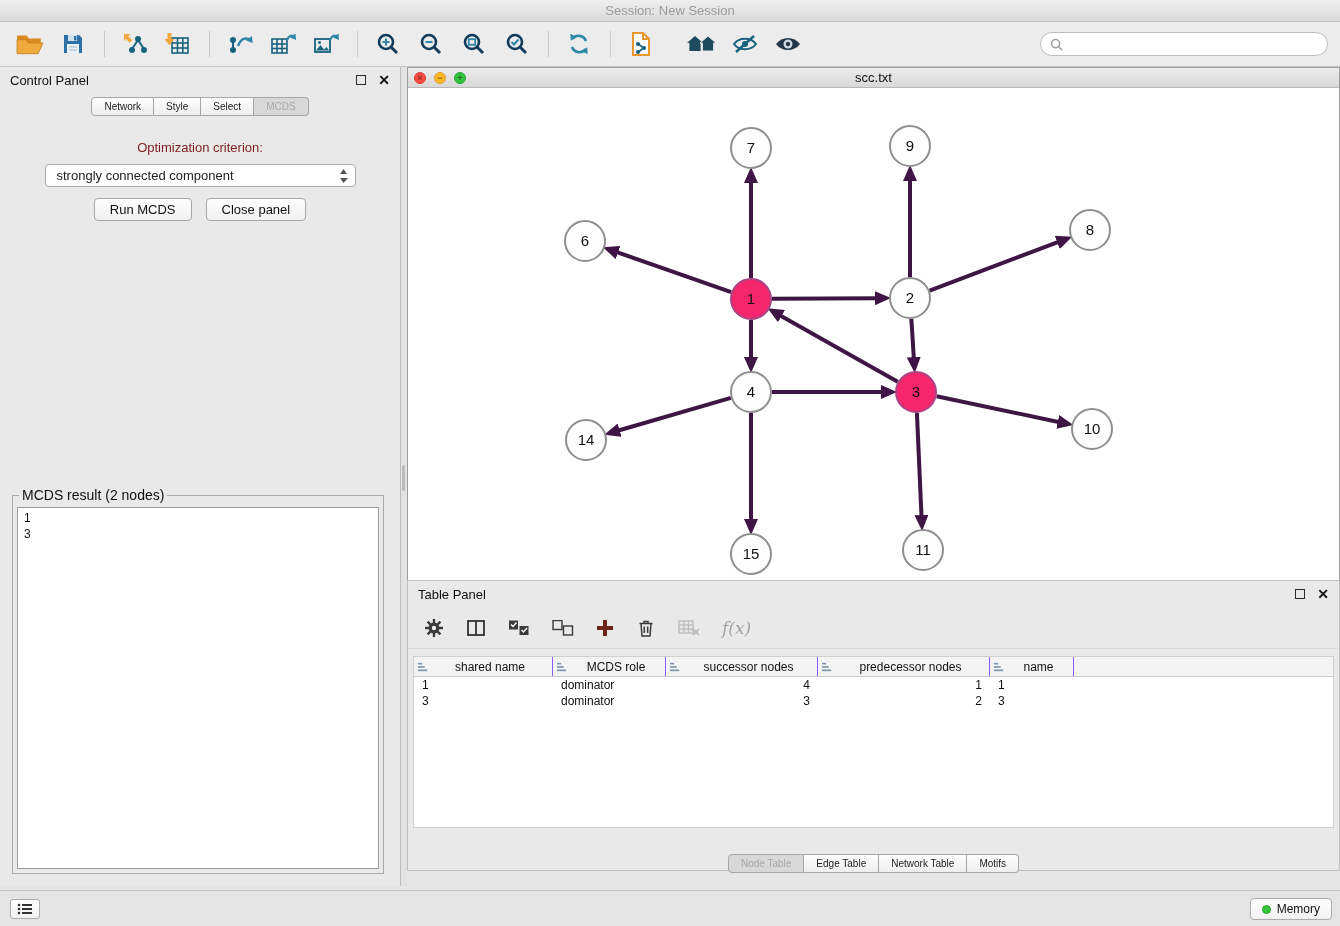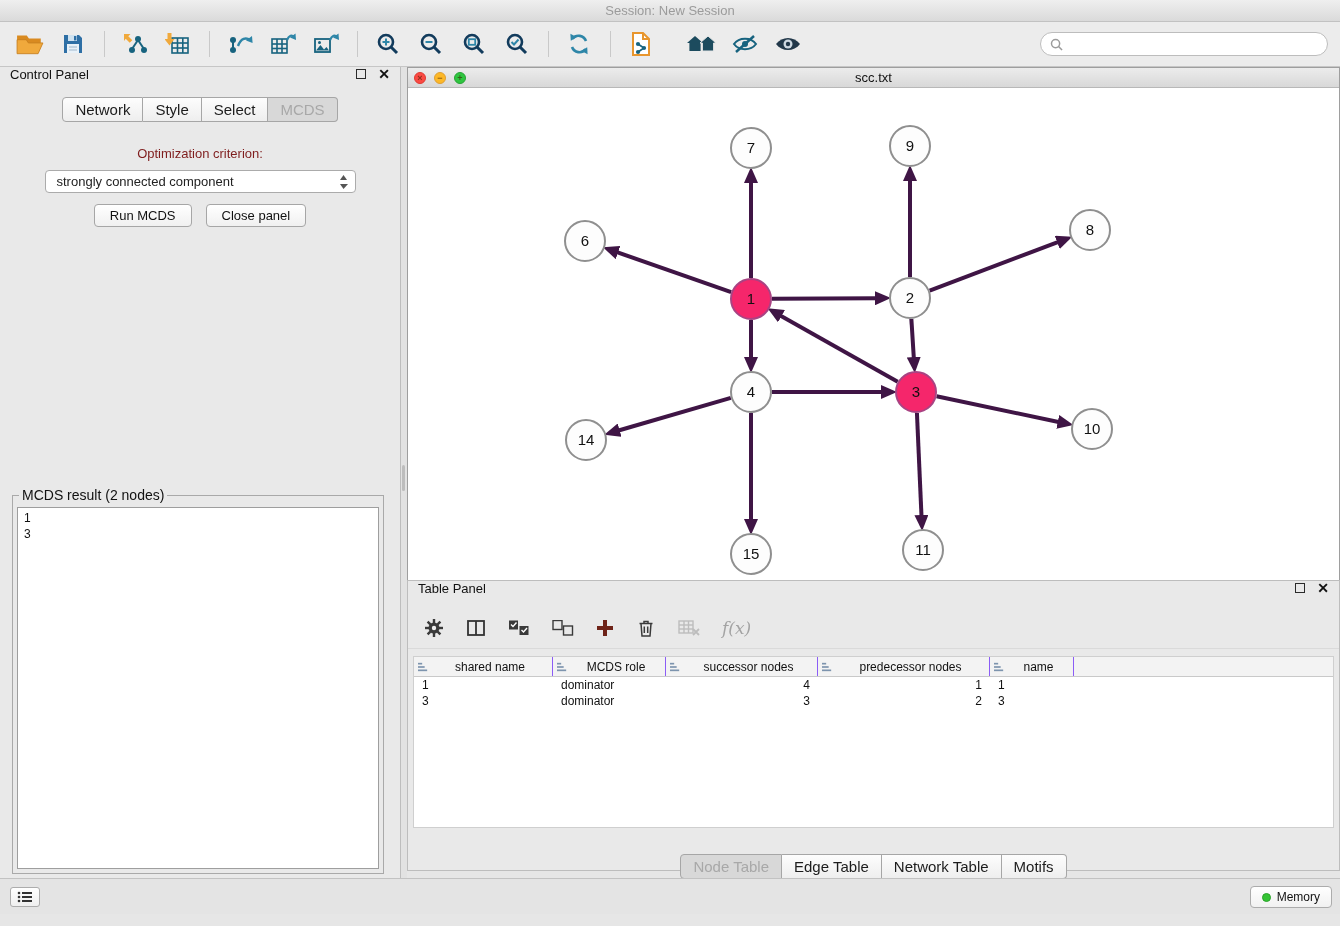--- a/index.html
+++ b/index.html
@@ -18,27 +18,27 @@
   .tbtn{ width:36px; height:36px; display:flex; align-items:center; justify-content:center; margin-right:7px; border-radius:4px;}
   .tsep{ width:1px; height:26px; background:#C9C9C9; margin:0 12px 0 6px;}
   .gap{ width:18px; }
   .search{ margin-left:auto; width:288px; height:24px; background:#fff; border:1px solid #BDBDBD;
     border-radius:12px; display:flex; align-items:center; padding:0 9px; gap:5px;}
   .search input{ border:none; outline:none; flex:1; font-size:12px; background:transparent; font-family:"Liberation Sans",sans-serif;}
 
   
   .control-panel{ position:absolute; top:67px; left:0; width:401px; height:819px;
     background:#E9E9E9; border-right:1px solid #BDBDBD;}
-  .panel-header{ height:26px; display:flex; align-items:flex-start; padding:0 10px; font-size:13px; color:#111;}
+  .panel-header{ height:26px; display:flex; align-items:center; padding:0 10px; font-size:13px; color:#111;}
   .hbtns{ margin-left:auto; display:flex; gap:12px; align-items:center;}
   .float-btn{ width:10px; height:10px; border:1.5px solid #2b2b2b; display:inline-block; background:transparent;}
   .close-btn{ font-size:14px; font-weight:bold; color:#111; line-height:1; cursor:default;}
   .cp-tabs{ display:flex; justify-content:center; margin-top:4px;}
   .seg-tab{ padding:3px 12px; background:linear-gradient(#FDFDFD,#EEEEEE); border:1px solid #A6A6A6;
-    border-left:none; font-size:15px; color:#1c1c1c; white-space:nowrap;}
+    border-left:none; font-size:10px; color:#1c1c1c; white-space:nowrap;}
   .seg-tab:first-child{ border-left:1px solid #A6A6A6; border-radius:4px 0 0 4px;}
   .seg-tab:last-child{ border-radius:0 4px 4px 0;}
   .seg-tab.disabled{ background:#D8D8D8; color:#A8A8A8;}
   .opt-label{ text-align:center; margin-top:24px; font-size:13px; color:#7f1d1d;}
   .criterion{ width:311px; height:23px; margin:9px auto 0; background:#fff; border:1px solid #ABABAB;
     border-radius:4px; display:flex; align-items:center; padding:0 7px 0 11px; font-size:13px;}
   .criterion .spin{ margin-left:auto; display:flex; align-items:center;}
   .cp-buttons{ display:flex; justify-content:center; gap:14px; margin-top:11px;}
   .cp-btn{ padding:3px 15px; background:linear-gradient(#FFFFFF,#F0F0F0); border:1px solid #A6A6A6;
     border-radius:4px; font-size:13px; color:#111;}
@@ -80,21 +80,21 @@
   .th{ display:flex; align-items:center; justify-content:center; gap:4px; font-size:12px; color:#111;
     border-right:1px solid #8b5cf6; position:relative; padding-left:14px;}
   .th .sorticon{ position:absolute; left:4px; top:5px;}
   .th.filler{ flex:1; border-right:none; padding:0;}
   .tbody{ background:#fff;}
   .tr{ display:flex; height:16px;}
   .td{ font-size:12px; padding:0 8px; line-height:16px; color:#111; overflow:hidden;}
   .tp-tabs{ display:flex; justify-content:center; margin-top:26px;}
 
   
-  .statusbar{ position:absolute; left:0; right:0; bottom:12px; height:36px; background:#E4E4E4;
+  .statusbar{ position:absolute; left:0; right:0; bottom:0; height:36px; background:#E4E4E4;
     border-top:1px solid #C2C2C2;}
   .sb-left{ position:absolute; left:10px; top:8px; width:30px; height:20px;
     background:linear-gradient(#fff,#EFEFEF); border:1px solid #ACACAC; border-radius:3px;
     display:flex; align-items:center; justify-content:center;}
   .memory-btn{ position:absolute; right:8px; top:7px; height:22px; padding:0 11px;
     background:linear-gradient(#fff,#F1F1F1); border:1px solid #ACACAC; border-radius:4px;
     display:flex; align-items:center; gap:6px; font-size:12px; color:#111;}
   .mem-dot{ width:9px; height:9px; border-radius:50%; background:#35C435; border:1px solid #2AA32A;}
 </style>
 </head>

